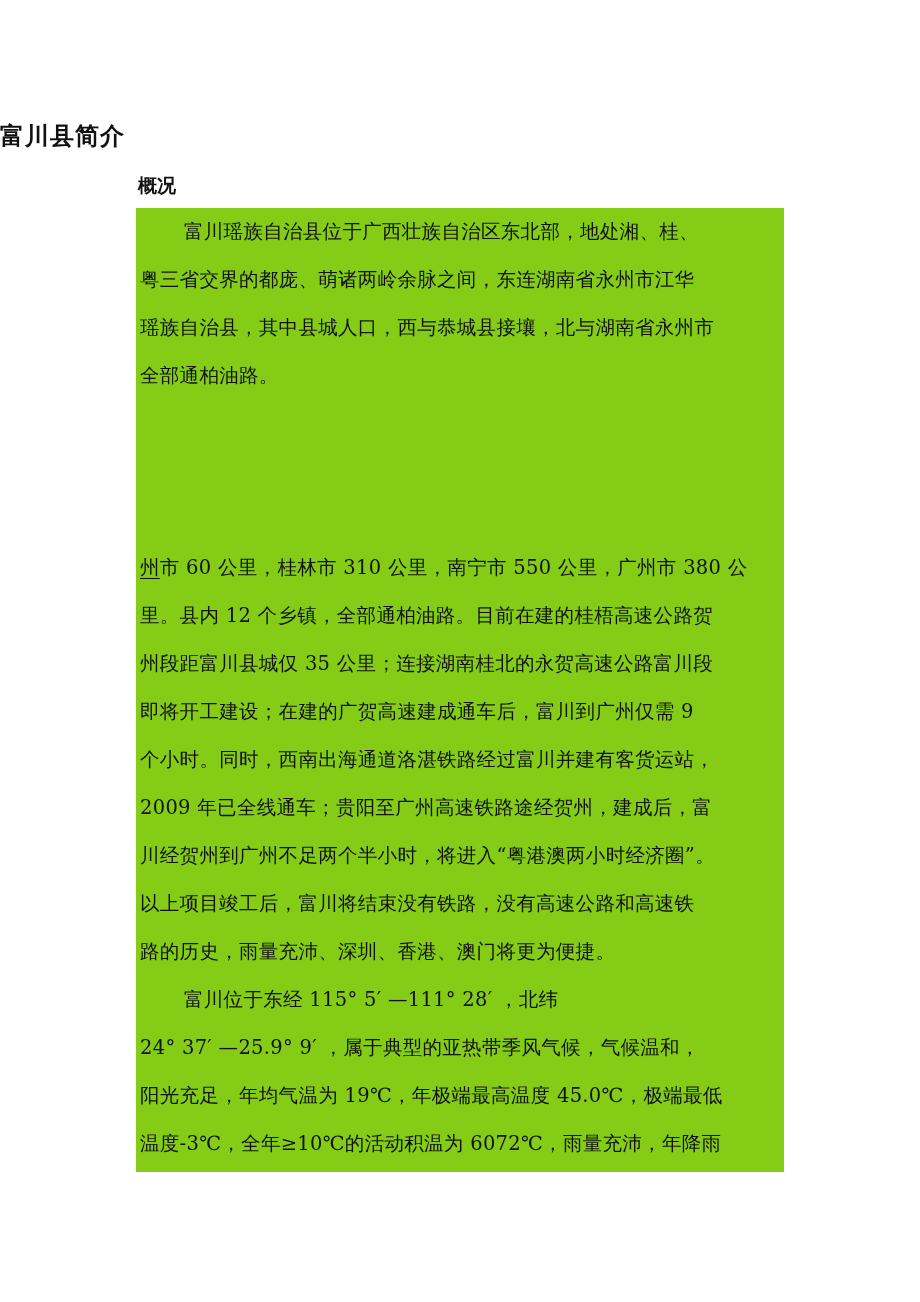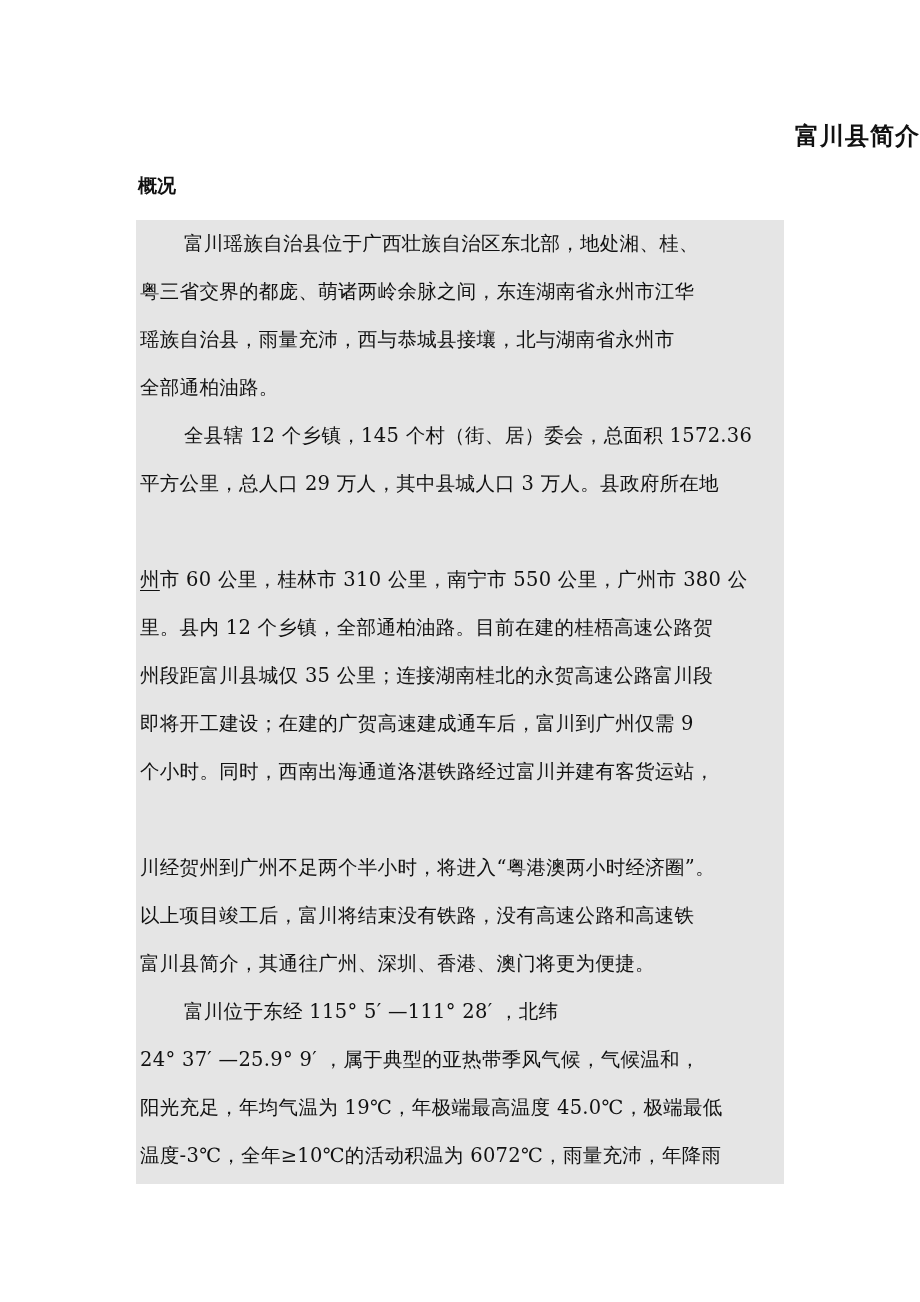--- a/index.html
+++ b/index.html
@@ -1,43 +1,42 @@
 <!DOCTYPE html>
 <html><head>
   <meta charset="utf-8">
   <style>
     html, body { margin: 0; padding: 0; background: #ffffff; }
     body { width: 920px; height: 1302px; position: relative; overflow: hidden; font-family: "DejaVu Serif", "Liberation Serif", serif; color: #111; }
-    .title { position: absolute; top: 118px; left: 0; width: 920px; text-align: right; font-family: "DejaVu Sans", "Liberation Sans", sans-serif; font-weight: bold; font-size: 24px; line-height: 36px; letter-spacing: 1px; }
+    .title { position: absolute; top: 118px; left: 0; width: 920px; text-align: left; font-family: "DejaVu Sans", "Liberation Sans", sans-serif; font-weight: bold; font-size: 24px; line-height: 36px; letter-spacing: 1px; }
     .section { position: absolute; top: 170px; left: 138px; font-family: "DejaVu Sans", "Liberation Sans", sans-serif; font-weight: bold; font-size: 19px; line-height: 30px; }
-    .body-block { position: absolute; top: 220px; left: 136px; width: 648px; height: 964px; background: #e5e5e5; }
+    .body-block { position: absolute; top: 208px; left: 136px; width: 648px; height: 964px; background: #84cc16; }
     .line { position: absolute; left: 4px; font-size: 19.5px; line-height: 24px; white-space: nowrap; letter-spacing: 0.3px; }
     .indent { left: 48px; }
     .u { text-decoration: underline; text-underline-offset: 4px; }
   </style>
 </head>
 <body>
 
 <div class="title">富川县简介</div>
 <div class="section">概况</div>
 
 <div class="body-block">
   <div class="line indent" style="top:12px">富川瑶族自治县位于广西壮族自治区东北部，地处湘、桂、</div>
   <div class="line" style="top:60px">粤三省交界的都庞、萌诸两岭余脉之间，东连湖南省永州市江华</div>
-  <div class="line" style="top:108px">瑶族自治县，雨量充沛，西与恭城县接壤，北与湖南省永州市</div>
+  <div class="line" style="top:108px">瑶族自治县，其中县城人口，西与恭城县接壤，北与湖南省永州市</div>
   <div class="line" style="top:156px">全部通柏油路。</div>
-  <div class="line indent" style="top:204px">全县辖 12 个乡镇，145 个村（街、居）委会，总面积 1572.36</div>
-  <div class="line" style="top:252px">平方公里，总人口 29 万人，其中县城人口 3 万人。县政府所在地</div>
   <div class="line" style="top:348px">
     <span class="u">州</span><span>市 60 公里，桂林市 310 公里，南宁市 550 公里，广州市 380 公</span>
   </div>
   <div class="line" style="top:396px">里。县内 12 个乡镇，全部通柏油路。目前在建的桂梧高速公路贺</div>
   <div class="line" style="top:444px">州段距富川县城仅 35 公里；连接湖南桂北的永贺高速公路富川段</div>
   <div class="line" style="top:492px">即将开工建设；在建的广贺高速建成通车后，富川到广州仅需 9</div>
   <div class="line" style="top:540px">个小时。同时，西南出海通道洛湛铁路经过富川并建有客货运站，</div>
+  <div class="line" style="top:588px">2009 年已全线通车；贵阳至广州高速铁路途经贺州，建成后，富</div>
   <div class="line" style="top:636px">川经贺州到广州不足两个半小时，将进入“粤港澳两小时经济圈”。</div>
   <div class="line" style="top:684px">以上项目竣工后，富川将结束没有铁路，没有高速公路和高速铁</div>
-  <div class="line" style="top:732px">富川县简介，其通往广州、深圳、香港、澳门将更为便捷。</div>
+  <div class="line" style="top:732px">路的历史，雨量充沛、深圳、香港、澳门将更为便捷。</div>
   <div class="line indent" style="top:780px">富川位于东经 115° 5′ —111° 28′ ，北纬</div>
   <div class="line" style="top:828px">24° 37′ —25.9° 9′ ，属于典型的亚热带季风气候，气候温和，</div>
   <div class="line" style="top:876px">阳光充足，年均气温为 19℃，年极端最高温度 45.0℃，极端最低</div>
   <div class="line" style="top:924px">温度-3℃，全年≥10℃的活动积温为 6072℃，雨量充沛，年降雨</div>
 </div>
 
 </body></html>

